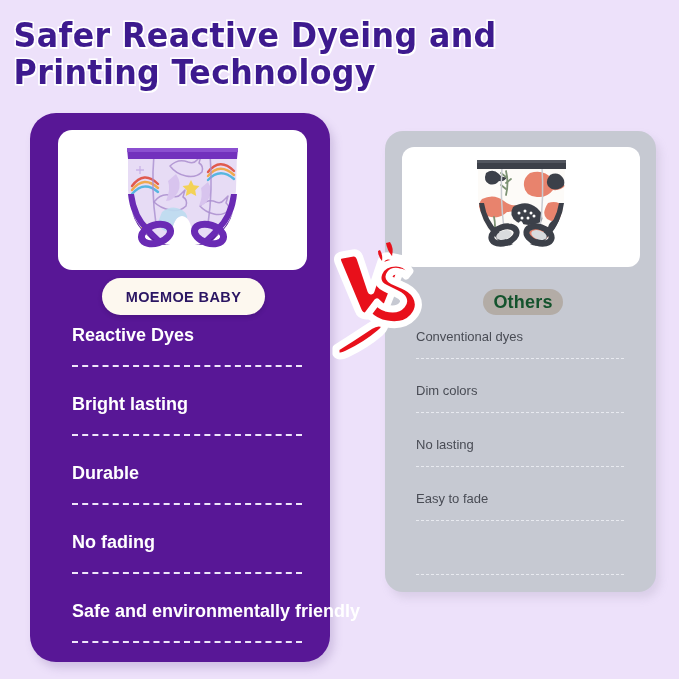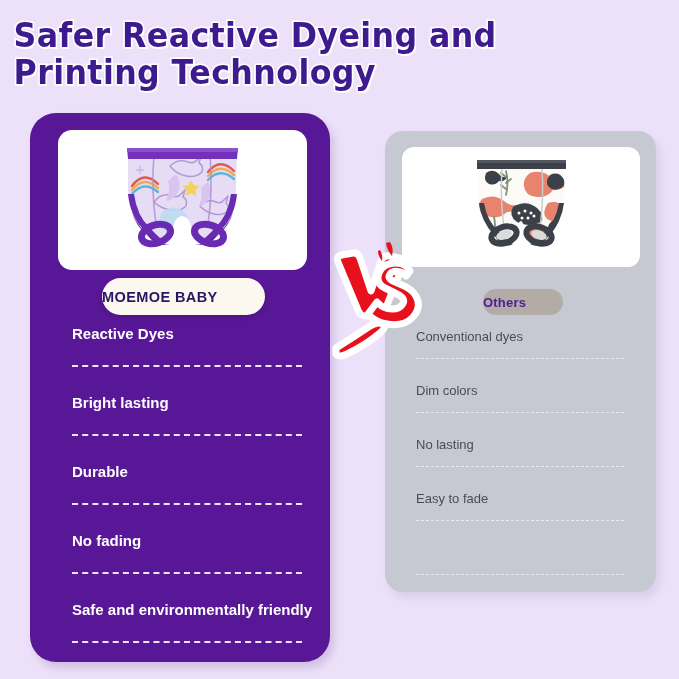--- a/index.html
+++ b/index.html
@@ -75,60 +75,60 @@
   #photo-panel-left  { left: 28px; top: 17px;  width: 249px; height: 140px; }
   #photo-panel-right { left: 17px; top: 16px;  width: 238px; height: 120px; border-radius: 12px; }
 
   .photo-panel svg { display: block; width: 100%; height: 100%; }
 
   
   .badge {
     position: absolute;
     display: flex;
     align-items: center;
-    justify-content: flex-start;
+    justify-content: center;
     border-radius: 999px;
     font-weight: 700;
   }
   #badge-left {
     left: 72px; top: 165px;
     width: 163px; height: 37px;
     background: #fdf8ef;
     color: #2b1663;
     font-size: 14.5px;
     letter-spacing: 0.4px;
     box-shadow: 0 2px 4px rgba(40,10,70,0.25);
   }
   #badge-right {
     left: 98px; top: 158px;
     width: 80px; height: 26px;
     background: #b3aca6;
-    color: #4c1d95;
-    font-size: 13px;
+    color: #14532d;
+    font-size: 18px;
     letter-spacing: 0.2px;
   }
 
   
   .feature-list { position: absolute; }
   #features-left  { left: 42px; top: 212px; width: 230px; }
   #features-right { left: 31px; top: 198px; width: 208px; }
 
   .feature-row { position: relative; }
 
   #features-left  .feature-row { height: 69px; }
   #features-right .feature-row { height: 54px; }
 
   .feature-text {
     position: absolute;
     top: 0; left: 0;
     white-space: nowrap;
   }
   #features-left .feature-text {
     color: #ffffff;
-    font-size: 15px;
+    font-size: 18px;
     font-weight: 600;
   }
   #features-right .feature-text {
     color: #494c55;
     font-size: 13px;
     font-weight: 400;
   }
 
   .feature-divider {
     position: absolute;

